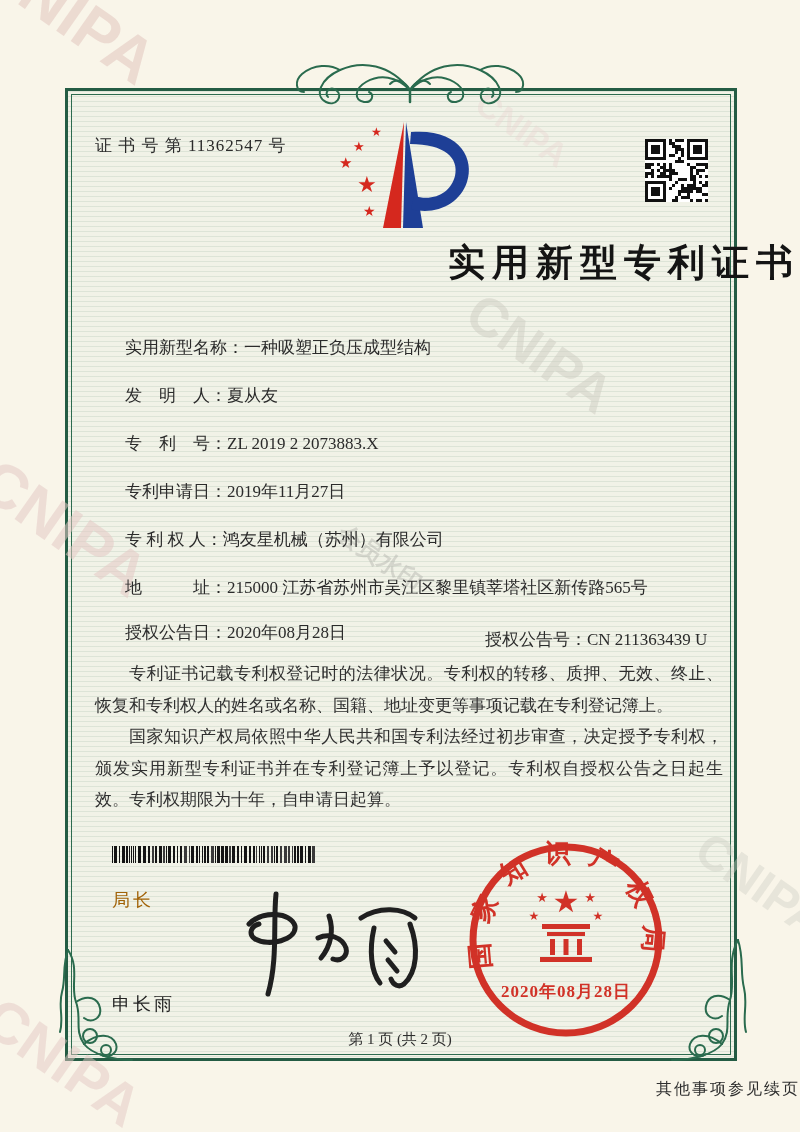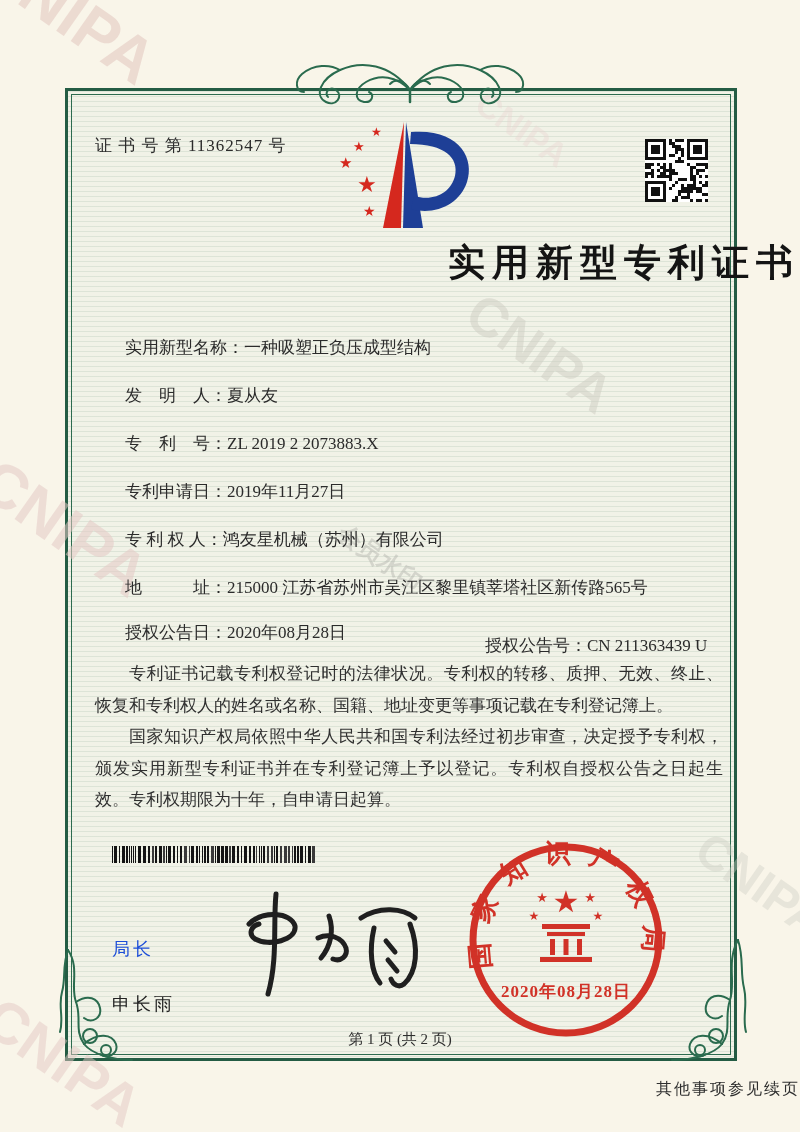--- a/index.html
+++ b/index.html
@@ -34,26 +34,26 @@
   .content{position:absolute;left:0;top:0;width:100%;height:100%;z-index:2;text-decoration:underline;}
   .cert-no{position:absolute;left:95px;top:134px;font-size:17px;letter-spacing:1px;color:#2b2b2b;}
   .logo{position:absolute;left:333px;top:118px;width:146px;height:114px;}
   .logo .star{position:absolute;color:#d5281e;line-height:1;font-family:"DejaVu Sans",sans-serif;}
   .qr{position:absolute;left:645px;top:139px;width:62px;height:62px;}
   .title{position:absolute;left:0;top:238px;width:100%;text-align:right;
          font-size:37px;font-weight:bold;letter-spacing:7px;color:#141414;}
   .frow{position:absolute;left:95px;width:630px;font-size:17px;white-space:nowrap;color:#2b2b2b;margin-left:30px;}
   .frow .lab{display:inline-block;}
   .r1{top:336px}.r2{top:384px}.r3{top:432px}.r4{top:480px}.r5{top:528px}.r6{top:576px}.r7{top:621px}
-  .grant2{position:absolute;left:360px;top:13px;}
+  .grant2{position:absolute;left:360px;top:7px;}
   .paras{position:absolute;left:95px;top:658px;width:628px;font-size:17px;
          line-height:31.5px;text-align:justify;color:#303030;}
   .paras p{margin:0;text-indent:2em;}
   .barcode{position:absolute;left:112px;top:846px;width:206px;height:17px;}
-  .signer-title{position:absolute;left:112px;top:937px;font-size:18px;letter-spacing:3px;color:#1d4ed8;}
+  .signer-title{position:absolute;left:112px;top:888px;font-size:18px;letter-spacing:3px;color:#a16207;}
   .signer-name{position:absolute;left:112px;top:992px;font-size:18px;letter-spacing:3px;color:#222;}
   .signature{position:absolute;left:233px;top:884px;width:198px;height:116px;}
   .seal{position:absolute;left:466px;top:840px;width:200px;height:200px;mix-blend-mode:multiply;opacity:.93;}
   .page-info{position:absolute;left:0;top:1030px;width:100%;text-align:center;font-size:15px;color:#2e2e2e;}
   .note{position:absolute;left:0;top:1079px;width:100%;text-align:right;font-size:16px;letter-spacing:2px;color:#2e2e2e;}
   .orn{position:absolute;z-index:3;}
   .orn-top{left:292px;top:50px;width:236px;height:74px;}
   .orn-bl{left:54px;top:948px;width:92px;height:118px;}
   .orn-br{left:660px;top:938px;width:92px;height:128px;}
 </style>

